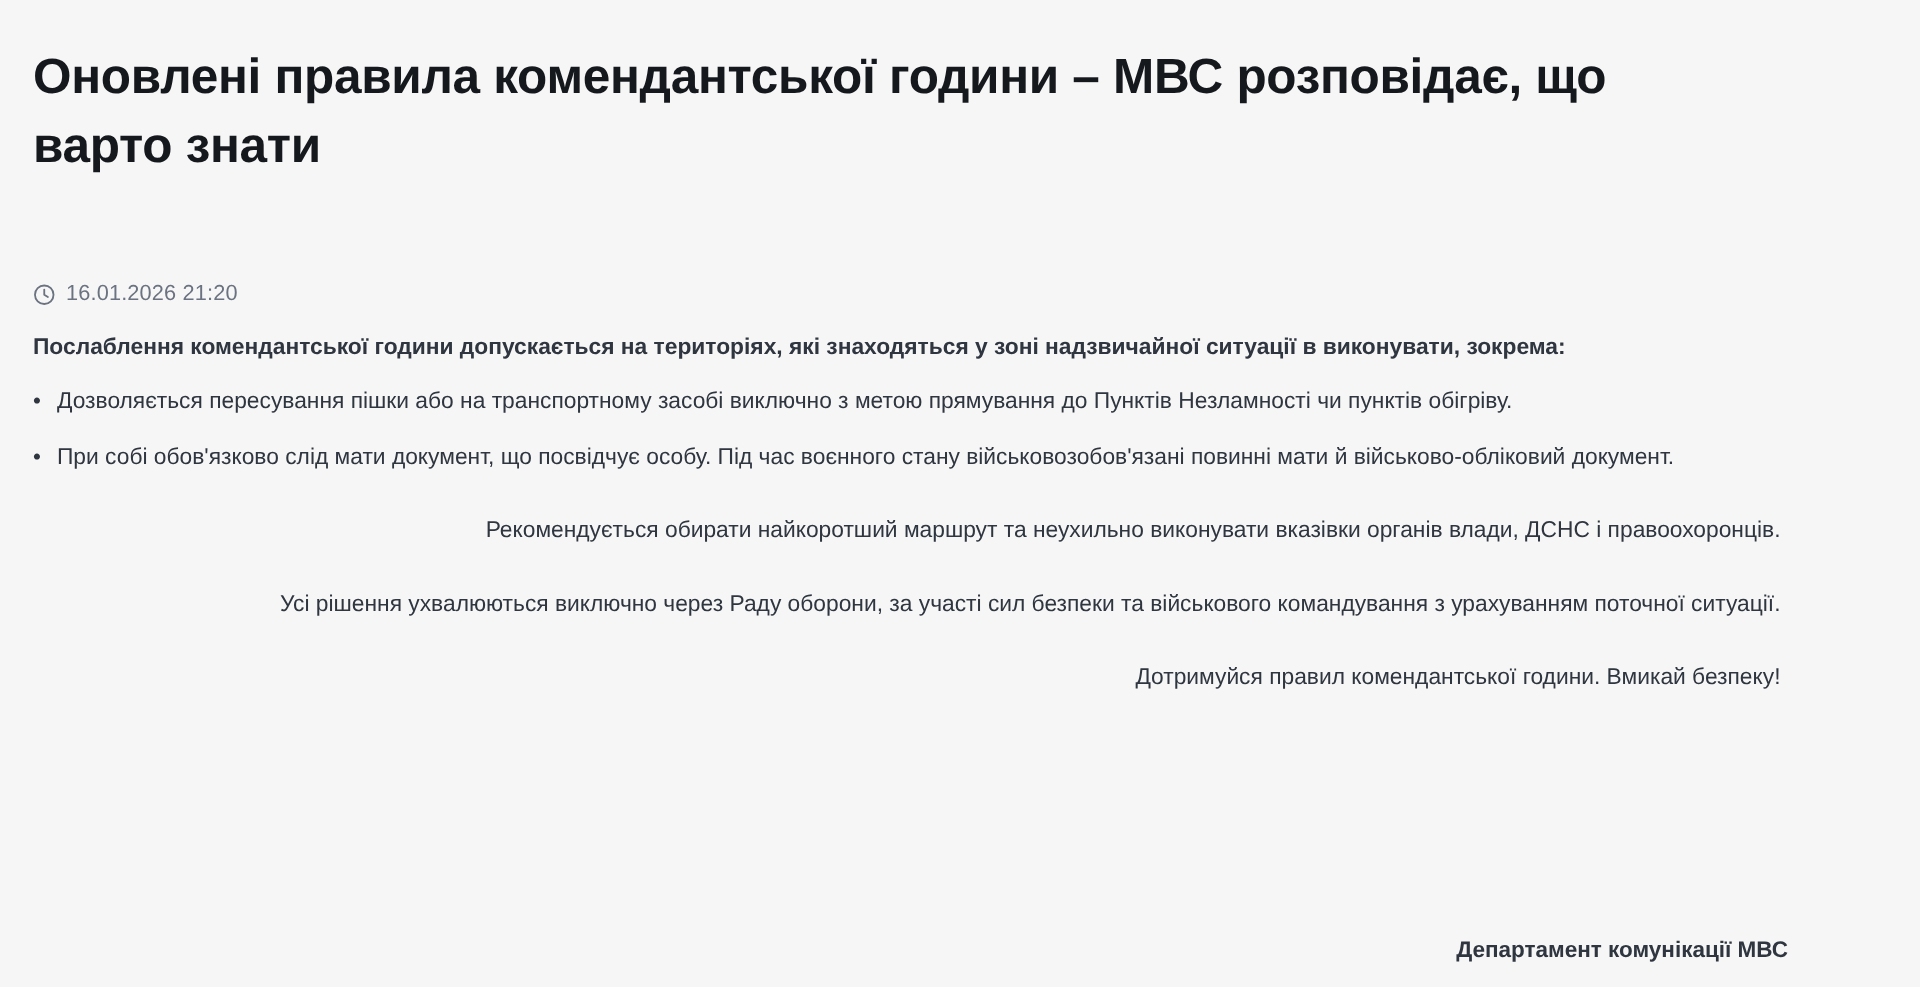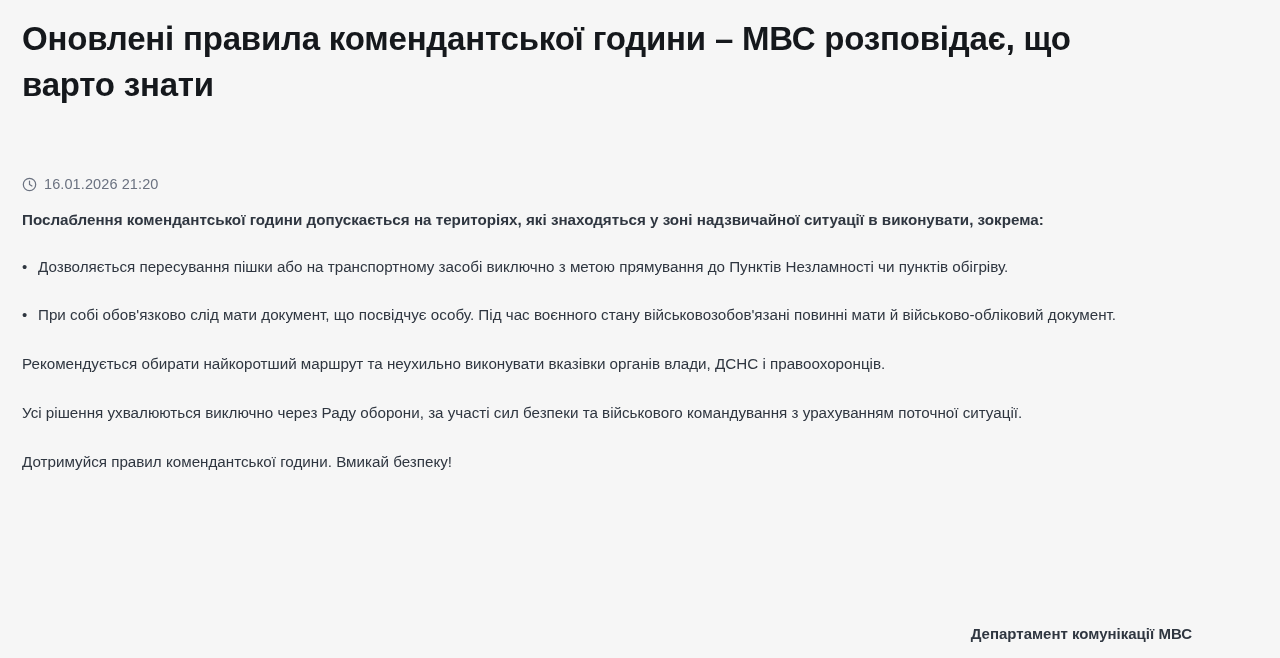--- a/index.html
+++ b/index.html
@@ -18,21 +18,21 @@
   .page {
     width: 1280px;
     height: 658px;
     box-sizing: border-box;
     padding: 0 88px 0 22px;
     position: relative;
     background: #f6f6f6;
   }
   .article-title {
     margin: 0;
-    padding-top: 16px;
+    padding-top: 28px;
     font-size: 33px;
     line-height: 46px;
     font-weight: 700;
     letter-spacing: -0.2px;
     color: #15181c;
     max-width: 1120px;
   }
   .meta-row {
     display: flex;
     align-items: center;
@@ -61,21 +61,21 @@
     font-weight: 700;
     color: #2f3640;
     max-width: 1178px;
   }
   .bullets {
     margin: 0;
     padding: 0;
     list-style: none;
   }
   .bullet {
-    margin-top: 23px;
+    margin-top: 12px;
     font-size: 15.2px;
     line-height: 25px;
     color: #2f3640;
     max-width: 1180px;
     position: relative;
     padding-left: 16px;
   }
   .bullet::before {
     content: "\2022";
     position: absolute;
@@ -84,20 +84,21 @@
     font-size: 15px;
     line-height: 25px;
     color: #2f3640;
   }
   .para {
     margin: 24px 0 0 0;
     font-size: 15.2px;
     line-height: 25px;
     color: #2f3640;
     max-width: 1165px;
+    text-align: right;
   }
   .closing {
     margin-top: 24px;
   }
   .signature {
     position: absolute;
     right: 88px;
     bottom: 14px;
     font-size: 15px;
     line-height: 20px;

